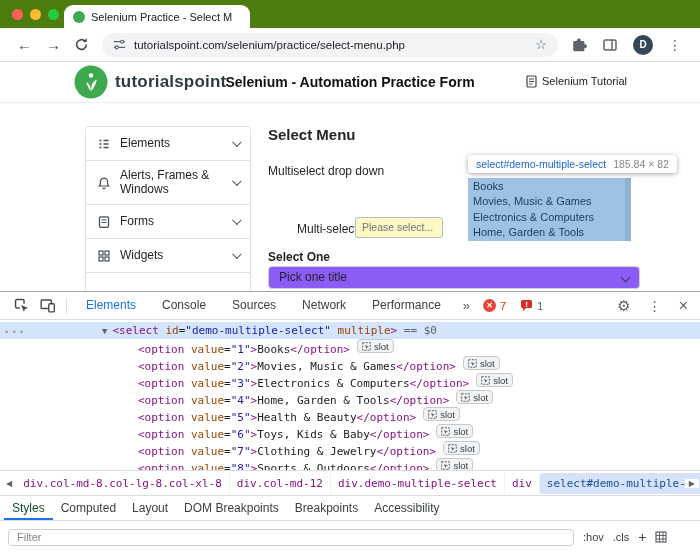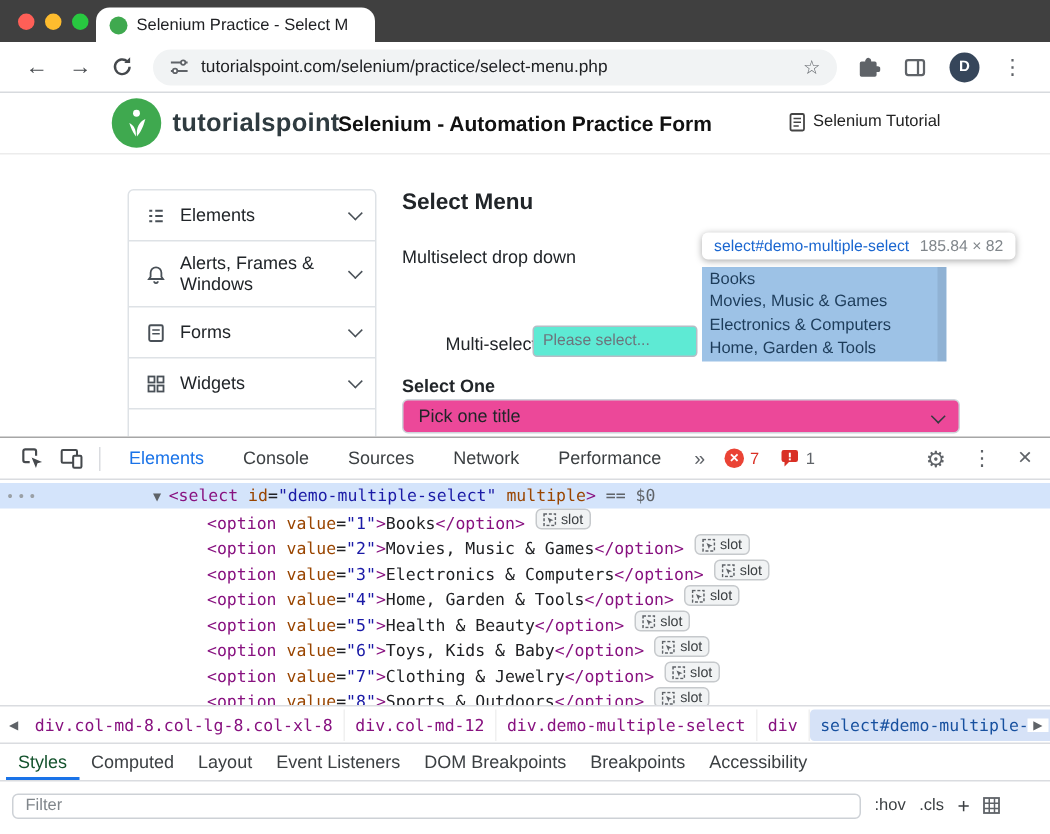--- a/index.html
+++ b/index.html
@@ -1,21 +1,21 @@
 <!DOCTYPE html>
 <html><head>
 <meta charset="utf-8">
 <style>
   *{box-sizing:border-box;margin:0;padding:0}
   html,body{background:#fff}
   .screen{position:relative;width:700px;height:556px;overflow:hidden;background:#fff;
           font-family:"Liberation Sans",sans-serif;color:#202124}
 
   
-  .tabstrip{position:absolute;top:0;left:0;width:700px;height:28px;background:#404040}
+  .tabstrip{position:absolute;top:0;left:0;width:700px;height:28px;background:#4d7c0f}
   .traffic{position:absolute;top:9px;width:11px;height:11px;border-radius:50%}
   .t-red{left:12px;background:#ff5f57}.t-yellow{left:30px;background:#febc2e}.t-green{left:48px;background:#28c840}
   .tab{position:absolute;left:64px;top:5px;width:186px;height:23px;background:#fff;
        border-radius:9px 9px 0 0;display:flex;align-items:center;gap:6px;padding:0 9px}
   .tab-favicon{width:12px;height:12px;border-radius:50%;background:#3fa94f;flex:0 0 auto}
   .tab-title{font-size:11px;color:#202124;white-space:nowrap;overflow:hidden;flex:1}
 
   .toolbar{position:absolute;top:28px;left:0;width:700px;height:34px;background:#fff;
            border-bottom:1px solid #d7dade;display:flex;align-items:center;padding:0 10px}
   .navbtn{font-size:15px;color:#45494d;padding:0 7px;cursor:default}
@@ -56,26 +56,26 @@
                    white-space:nowrap;z-index:5;display:flex;gap:7px;align-items:baseline}
   .tt-sel{color:#1a66d0;font-weight:500}
   .tt-dim{color:#80868b}
 
   .hl-overlay{position:absolute;left:468px;top:116px;width:163px;height:63px;background:#9dc2e6;
               overflow:hidden;padding:1px 0 0 5px}
   .hl-overlay::after{content:"";position:absolute;right:0;top:0;width:6px;height:100%;background:rgba(0,0,0,.08)}
   .hl-row{font-size:11px;line-height:15.3px;color:#1d3c5a;white-space:nowrap}
 
   .ms-label{position:absolute;left:297px;top:160px;font-size:12px;color:#212529}
-  .ms-combo{position:absolute;left:355px;top:155px;width:110px;height:21px;border:1px solid #b6bdc6;
-            border-radius:3px;background:#5eead4;font-size:10.5px;color:#6c757d;padding:3px 6px;
+  .ms-combo{position:absolute;left:355px;top:155px;width:88px;height:21px;border:1px solid #b6bdc6;
+            border-radius:3px;background:#fef9c3;font-size:10.5px;color:#6c757d;padding:3px 6px;
             white-space:nowrap;overflow:hidden;cursor:pointer}
   .so-label{position:absolute;left:268px;top:188px;font-size:12px;font-weight:600;color:#212529}
   .so-select{position:absolute;left:268px;top:204px;width:372px;height:23px;border:1px solid #ced4da;
-             border-radius:4px;background:#ec4899;font-size:12px;color:#212529;padding:3px 10px;cursor:pointer}
+             border-radius:4px;background:#8b5cf6;font-size:12px;color:#212529;padding:3px 10px;cursor:pointer}
   .so-caret{position:absolute;right:10px;top:7px;width:7px;height:7px;border-right:1.5px solid #343a40;
             border-bottom:1.5px solid #343a40;transform:rotate(45deg)}
 
   
   .devtools{position:absolute;top:291px;left:0;width:700px;height:265px;background:#fff;border-top:1px solid #a6a6a6}
   .dt-toolbar{height:28px;border-bottom:1px solid #dadce0;display:flex;align-items:center;padding:0 8px}
   .dt-iconbtn{display:flex;align-items:center;justify-content:center;width:26px;height:24px;cursor:pointer}
   .dt-sep{width:1px;height:16px;background:#dadce0;margin:0 6px}
   .dt-tab{font-size:12px;color:#3c4043;padding:0 13px;line-height:27px;cursor:pointer;white-space:nowrap}
   .dt-tab.active{color:#1a73e8}
@@ -357,21 +357,20 @@
       <span class="crumb">div.demo-multiple-select</span>
       <span class="crumb">div</span>
       <span class="crumb selected">select#demo-multiple-select</span>
       <span class="crumb-arrow right">▶</span>
     </div>
 
     <div class="dt-styletabs">
       <span class="styletab active">Styles</span>
       <span class="styletab">Computed</span>
       <span class="styletab">Layout</span>
-      <span class="styletab">Event Listeners</span>
       <span class="styletab">DOM Breakpoints</span>
       <span class="styletab">Breakpoints</span>
       <span class="styletab">Accessibility</span>
     </div>
 
     <div class="dt-filter">
       <input class="filter-input" placeholder="Filter" style="">
       <span class="toggle">:hov</span>
       <span class="toggle">.cls</span>
       <span class="toggle plus">+</span>

